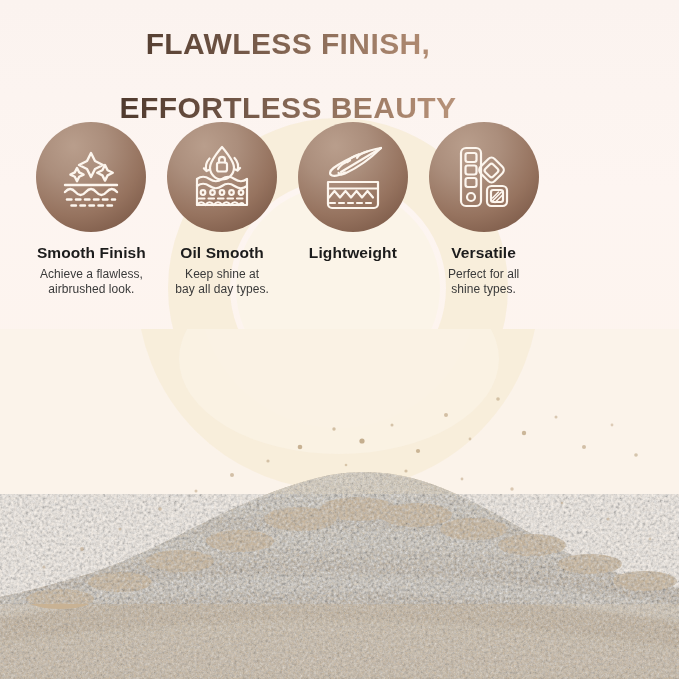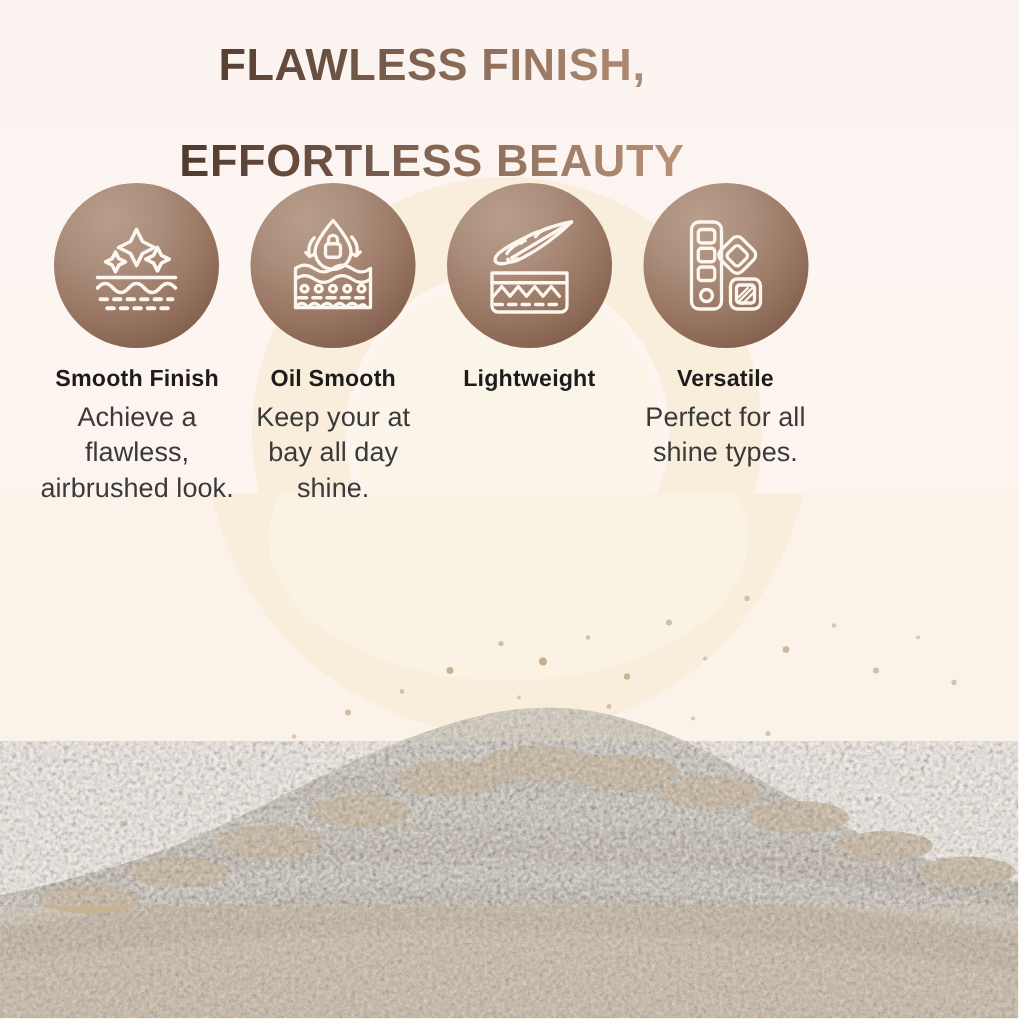--- a/index.html
+++ b/index.html
@@ -108,21 +108,21 @@
   .feat-title {
     margin-top: 12px;
     font-size: 15.5px;
     font-weight: 700;
     color: #1c1c1c;
     letter-spacing: .1px;
     line-height: 1.2;
   }
   .feat-desc {
     margin-top: 4px;
-    font-size: 18px;
+    font-size: 12px;
     color: #3a3a3a;
     line-height: 1.32;
     letter-spacing: .05px;
   }
 
   
   .powder-wrap {
     position: absolute;
     left: 0;
     bottom: 0;
@@ -190,22 +190,22 @@
                 <circle cx="45.5" cy="51.5" r="2.3"></circle>
               <circle cx="55" cy="51.5" r="2.3"></circle>
             </g>
             <path d="M13 57.5 h5.5 M22.5 57.5 h5.5 M32 57.5 h5.5 M41.5 57.5 h5.5 M51 57.5 h5.5"></path>
             <path d="M11 64 q4.2 -5.5 8.4 0 q4.2 -5.5 8.4 0 q4.2 -5.5 8.4 0 q4.2 -5.5 8.4 0 q4.2 -5.5 8.4 0 q2.1 -2.7 4.2 -1.4"></path>
           </svg>
         </span>
       </div>
       <div class="feat-title">Oil Smooth</div>
       <div class="feat-desc">
-        <span>Keep your at</span><br>
-        <span>bay all day shine.</span>
+        <span>Keep shine at</span><br>
+        <span>bay all day types.</span>
       </div>
     </div>
 
     <div class="feature">
       <div class="badge">
         <span>
           <svg width="72" height="72" viewBox="0 0 72 72" fill="none" stroke="#fdf6ee" stroke-width="2.2" stroke-linecap="round" stroke-linejoin="round">
             <path d="M64 7 C52 9 30 17 16.5 27 c-4 3 -4.5 6.5 -1.5 7.5 c3 1 9 -1 13 -3"></path>
             <path d="M64 7 C56 15 42 26 28 32.5 c-3 1.4 -5.5 1.2 -6.5 -0.6"></path>
             <path d="M64 7 L24 31"></path>

